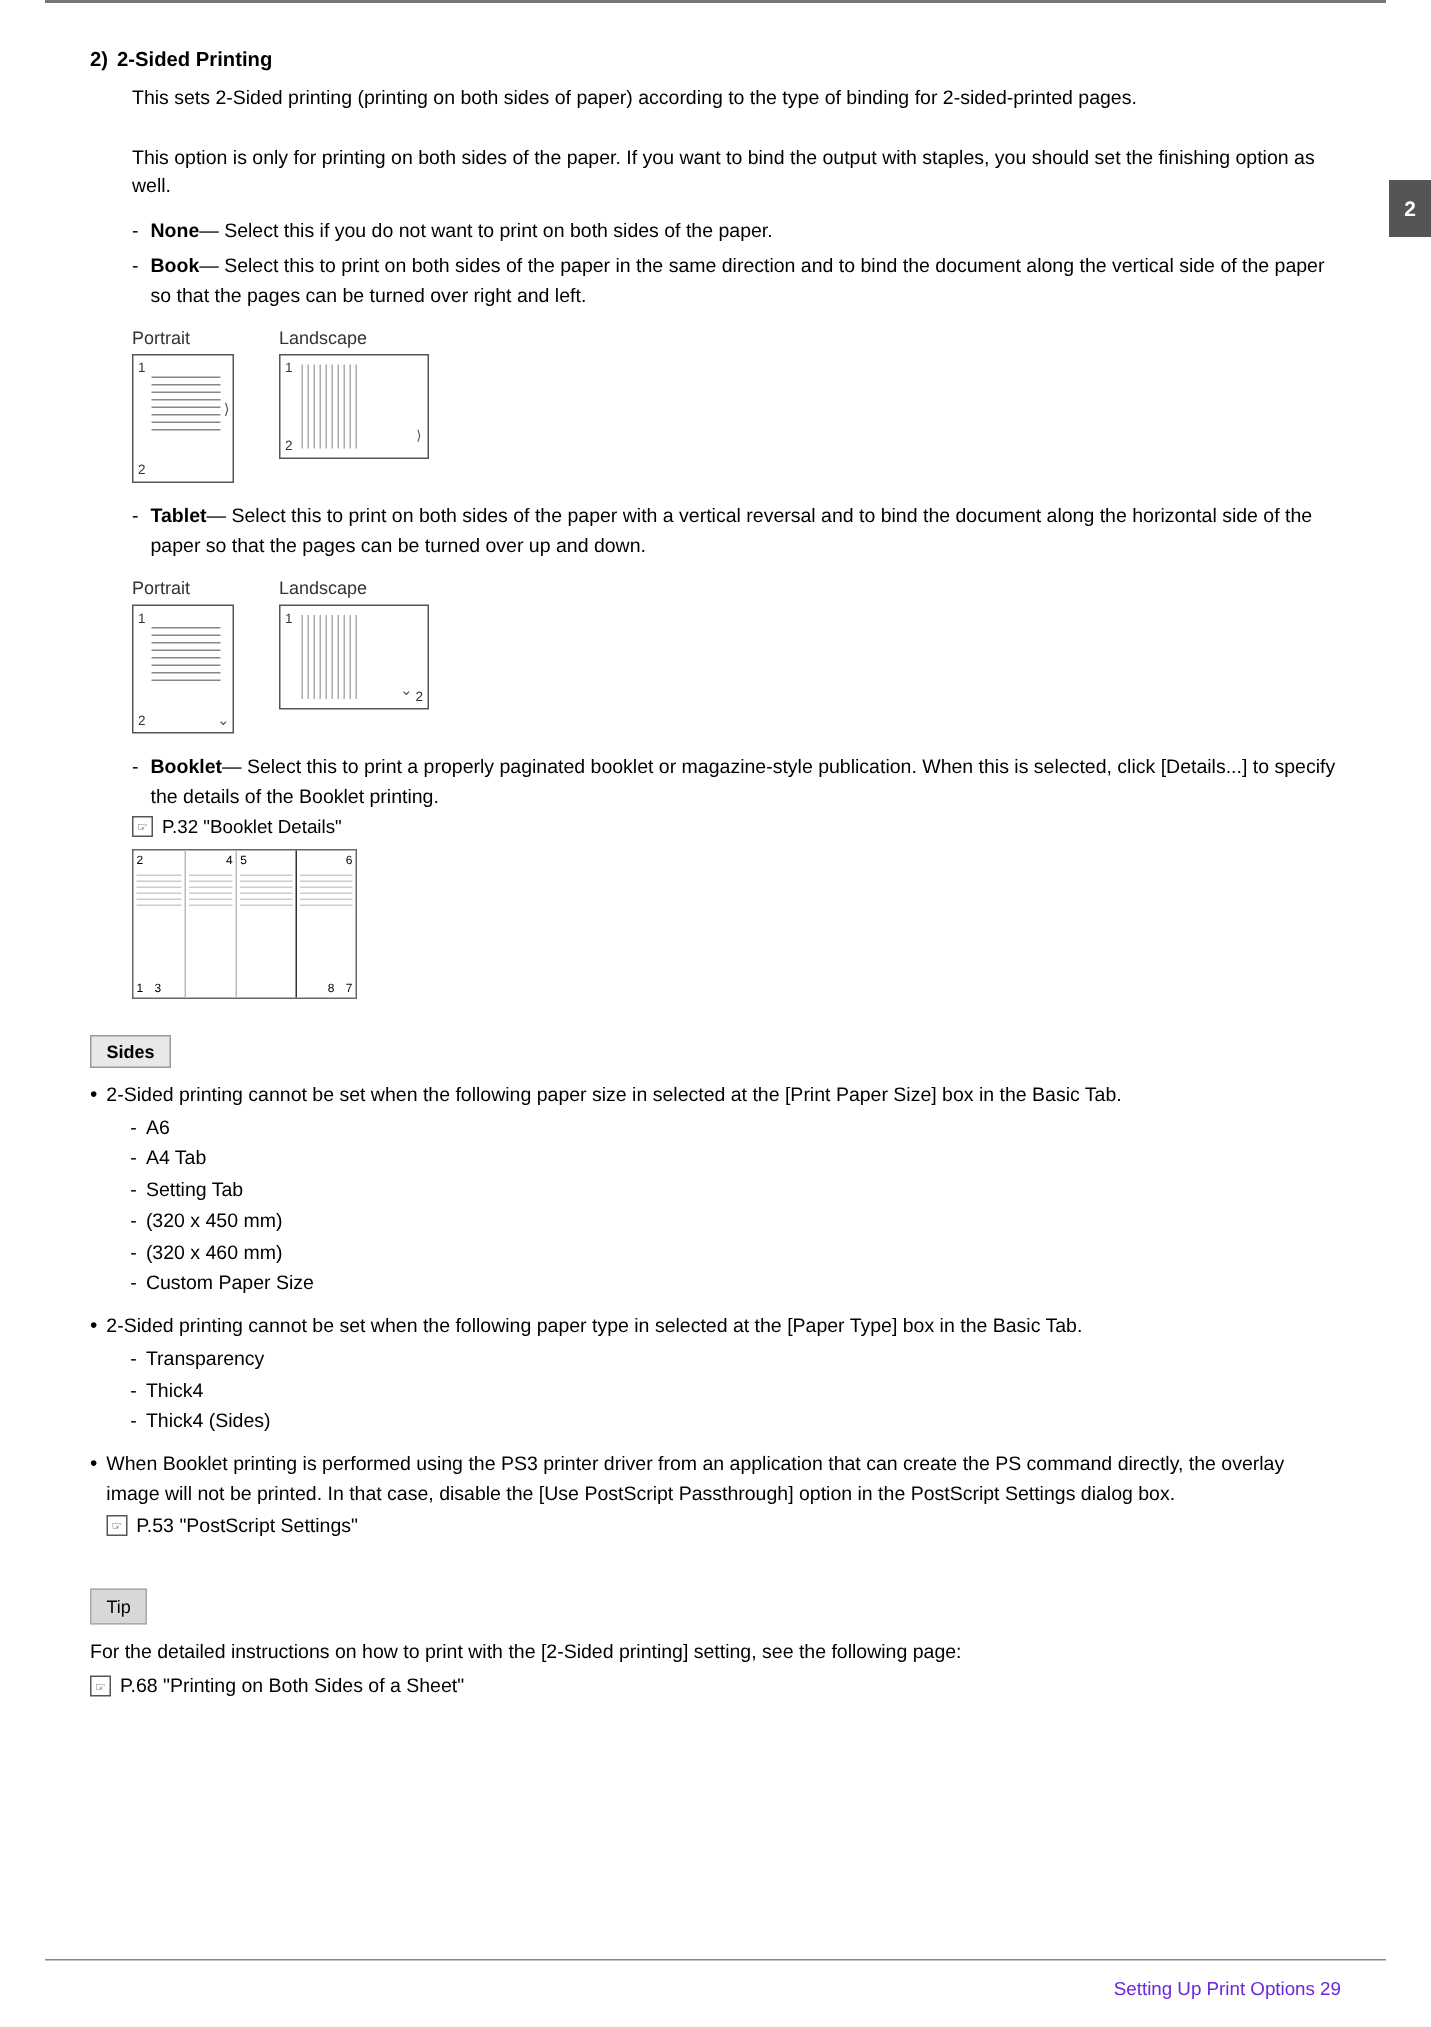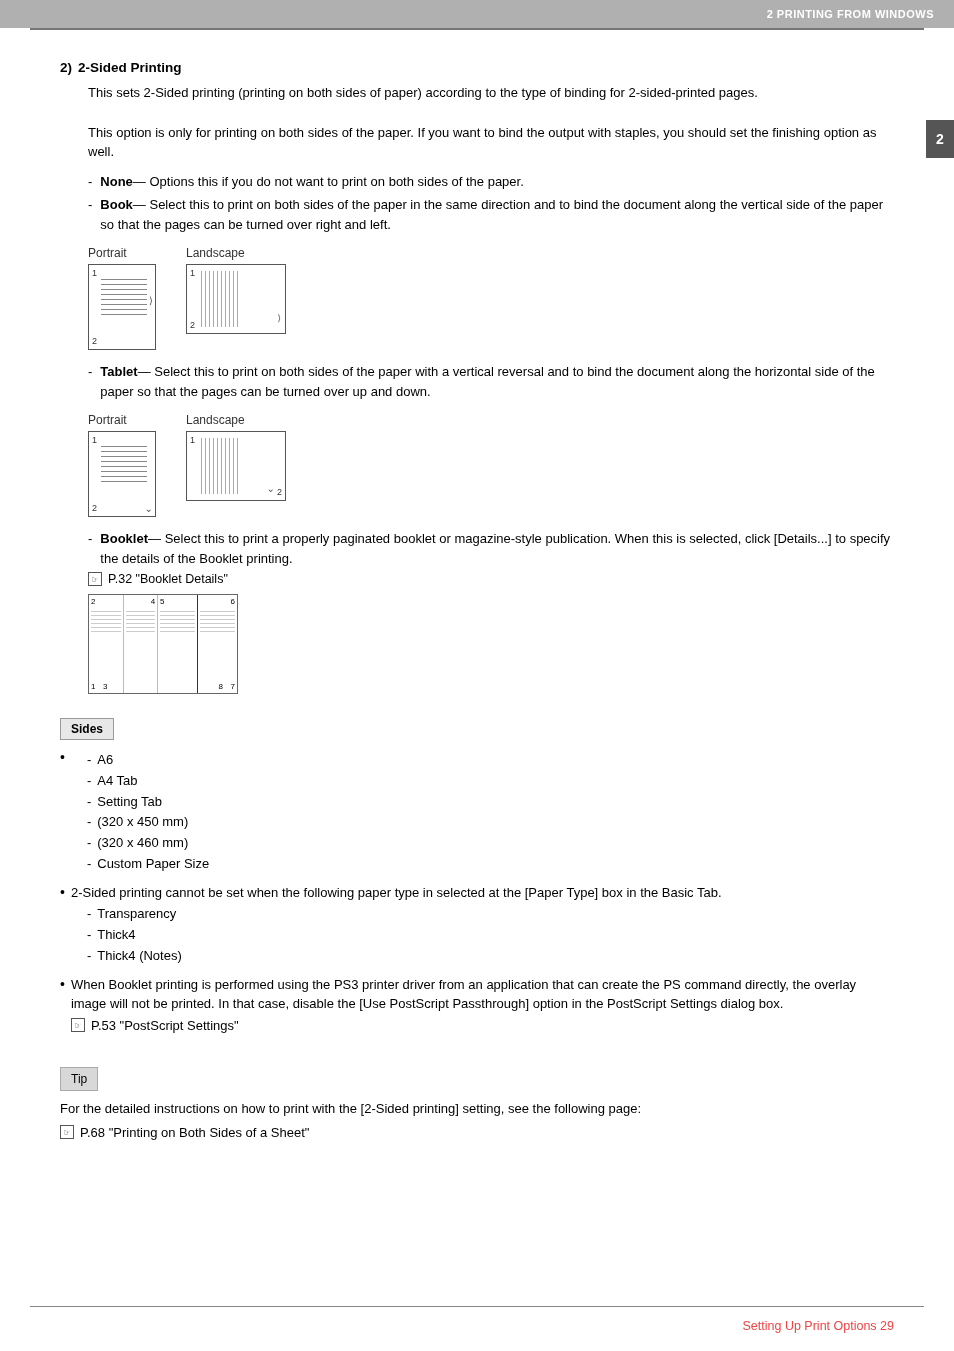--- a/index.html
+++ b/index.html
@@ -180,31 +180,28 @@
     
     .page-footer {
       position: absolute;
       bottom: 18px;
       left: 60px;
       right: 60px;
       display: flex;
       justify-content: flex-end;
       align-items: flex-end;
       font-size: 12.5px;
-      color: #ef4444;
+      color: #6d28d9;
     }
   </style>
 </head>
 <body>
 
 <div class="page-container">
 
-  <div class="top-header">
-    <span class="top-header-text">2 PRINTING FROM WINDOWS</span>
-  </div>
 
   <div class="side-tab">
     <span>2</span>
   </div>
 
   <div style="border-top: 2px solid #777; margin: 0 30px;"></div>
 
   <div class="main-content">
 
     <div style="display:flex; gap:6px; margin-bottom:8px;">
@@ -212,21 +209,21 @@
       <span style="font-weight:bold; font-size:13.5px;">2-Sided Printing</span>
     </div>
 
     <div class="section-body">
       <p style="margin-bottom:20px;">This sets 2-Sided printing (printing on both sides of paper) according to the type of binding for 2-sided-printed pages.</p>
       <p>This option is only for printing on both sides of the paper. If you want to bind the output with staples, you should set the finishing option as well.</p>
     </div>
 
     <div class="bullet-dash" style="margin-left:28px; margin-bottom:4px;">
       <span>-</span>
-      <span><span class="bold-term">None</span><span>— Options this if you do not want to print on both sides of the paper.</span></span>
+      <span><span class="bold-term">None</span><span>— Select this if you do not want to print on both sides of the paper.</span></span>
     </div>
 
     <div class="bullet-dash" style="margin-left:28px; margin-bottom:4px;">
       <span>-</span>
       <span><span class="bold-term">Book</span><span>— Select this to print on both sides of the paper in the same direction and to bind the document along the vertical side of the paper so that the pages can be turned over right and left.</span></span>
     </div>
 
     <div class="diagram-row">
 
       <div class="paper-diagram">
@@ -388,20 +385,21 @@
       </div>
     </div>
 
     <div class="notes-section">
       <div class="notes-box">Sides</div>
 
       
       <div class="notes-bullet">
         <span class="notes-bullet-symbol">•</span>
         <div>
+          <span>2-Sided printing cannot be set when the following paper size in selected at the [Print Paper Size] box in the Basic Tab.</span>
           <div class="sub-dash-list">
             <div class="sub-dash-item">
                 <span>-</span>
                 <span>A6</span>
               </div>
             <div class="sub-dash-item">
                 <span>-</span>
                 <span>A4 Tab</span>
               </div>
             <div class="sub-dash-item">
@@ -433,21 +431,21 @@
             <div class="sub-dash-item">
                 <span>-</span>
                 <span>Transparency</span>
               </div>
             <div class="sub-dash-item">
                 <span>-</span>
                 <span>Thick4</span>
               </div>
             <div class="sub-dash-item">
                 <span>-</span>
-                <span>Thick4 (Notes)</span>
+                <span>Thick4 (Sides)</span>
               </div>
           </div>
         </div>
       </div>
 
       
       <div class="notes-bullet">
         <span class="notes-bullet-symbol">•</span>
         <div>
           <span>When Booklet printing is performed using the PS3 printer driver from an application that can create the PS command directly, the overlay image will not be printed. In that case, disable the [Use PostScript Passthrough] option in the PostScript Settings dialog box.</span>

